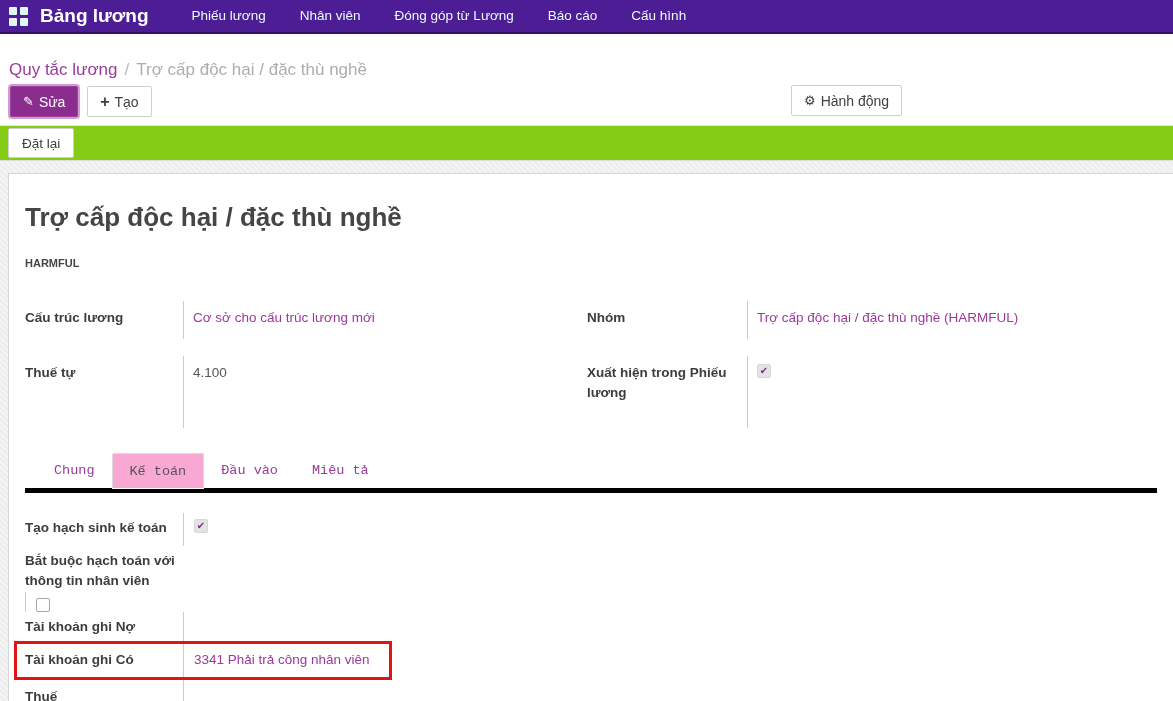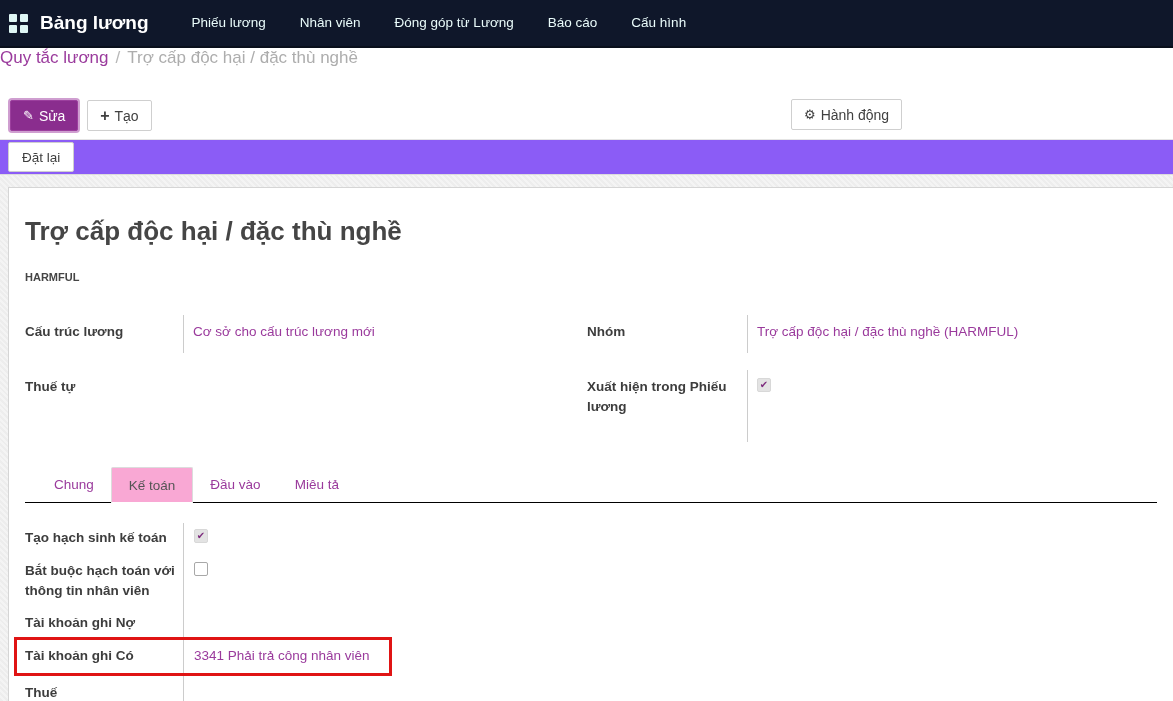--- a/index.html
+++ b/index.html
@@ -5,22 +5,22 @@
   * { box-sizing: border-box; margin: 0; padding: 0; }
   html, body { width: 1173px; height: 701px; overflow: hidden; }
   body {
     font-family: "Liberation Sans", sans-serif;
     background: #ffffff;
     color: #555;
     font-size: 13.5px;
   }
   
   .topbar {
-    height: 48px;
-    background: #0f172a;
+    height: 34px;
+    background: #4c1d95;
     display: flex;
     align-items: center;
     padding-left: 9px;
     border-bottom: 2px solid rgba(0,0,0,0.35);
   }
   .apps-icon {
     width: 19px; height: 19px;
     display: grid;
     grid-template-columns: 8px 8px;
     grid-template-rows: 8px 8px;
@@ -40,21 +40,22 @@
     font-size: 13.5px;
     padding: 0 17px;
     line-height: 40px;
     cursor: pointer;
     white-space: nowrap;
   }
   
   .breadcrumb-bar {
     height: 46px;
     display: flex;
-    align-items: flex-start;
+    align-items: flex-end;
+    padding-left: 9px;
     background: #fff;
     font-size: 17px;
   }
   .bc-link { color: #9a3a9c; text-decoration: none; cursor: pointer; }
   .bc-sep { color: #b8b8b8; margin: 0 7px; }
   .bc-current { color: #adadad; }
   
   .button-bar {
     position: relative;
     height: 46px;
@@ -84,21 +85,21 @@
     color: #fff;
     box-shadow: 0 0 0 2px #cf9ed0;
     margin-left: 2px;
   }
   .btn .ico { font-size: 13px; line-height: 1; }
   .btn .plus-g { font-weight: 700; font-size: 16px; }
   .action-btn { position: absolute; left: 786px; top: 5px; }
   .reset-bar {
     height: 35px;
     padding: 2px 0 0 8px;
-    background: #8b5cf6;
+    background: #84cc16;
     border-bottom: 1px solid #dcdcdc;
   }
   .btn-sm { height: 30px; font-size: 13.5px; padding: 0 13px; }
   
   .content {
     height: 576px;
     background: repeating-linear-gradient(45deg, #ededed 0 2px, #f4f4f4 2px 4px);
     padding: 12px 0 0 8px;
   }
   .card {
@@ -166,42 +167,43 @@
   .checkbox.unchecked {
     background: #fff;
     border: 1px solid #a8a8a8;
     color: transparent;
   }
   
   .tabs {
     display: flex;
     margin-top: 8px;
     padding-left: 12px;
-    border-bottom: 1px solid #000000;
+    border-bottom: 5px solid #000000;
+    font-family: Liberation Mono, monospace;
   }
   .tab {
     padding: 10px 17px 9px 17px;
     font-size: 13.5px;
     color: #9a3a9c;
     cursor: pointer;
     margin-bottom: -1px;
   }
   .tab.active {
     color: #555;
     background: #f9a8d4;
     border: 1px solid #dcdcdc;
     border-bottom: 1px solid #fff;
     border-radius: 2px 2px 0 0;
     cursor: default;
   }
   
   .tab-pane { padding-top: 20px; }
   .arow { display: flex; position: relative; }
   .arow.h1 { min-height: 33px; }
-  .arow.h2 { min-height: 52px; }
+  .arow.h2 { min-height: 52px; flex-direction: column; }
   .arow.h3 { min-height: 37px; }
   .arow.h4 { min-height: 40px; }
   .alabel {
     width: 158px;
     flex: none;
     font-weight: 700;
     color: #3d3d3d;
     padding-top: 5px;
     line-height: 1.5;
   }
@@ -277,20 +279,23 @@
 
       <div class="fcol">
         <div class="frow r1">
           <div class="flabel">Cấu trúc lương</div>
           <div class="fvalue">
             <a class="link">Cơ sở cho cấu trúc lương mới</a>
           </div>
         </div>
         <div class="frow r2">
           <div class="flabel">Thuế tự</div>
+          <div class="fvalue">
+            <span class="plain-value">4.100</span>
+          </div>
         </div>
       </div>
 
       <div class="fcol fcol-right">
         <div class="frow r1">
           <div class="flabel">Nhóm</div>
           <div class="fvalue">
             <a class="link">Trợ cấp độc hại / đặc thù nghề (HARMFUL)</a>
           </div>
         </div>

